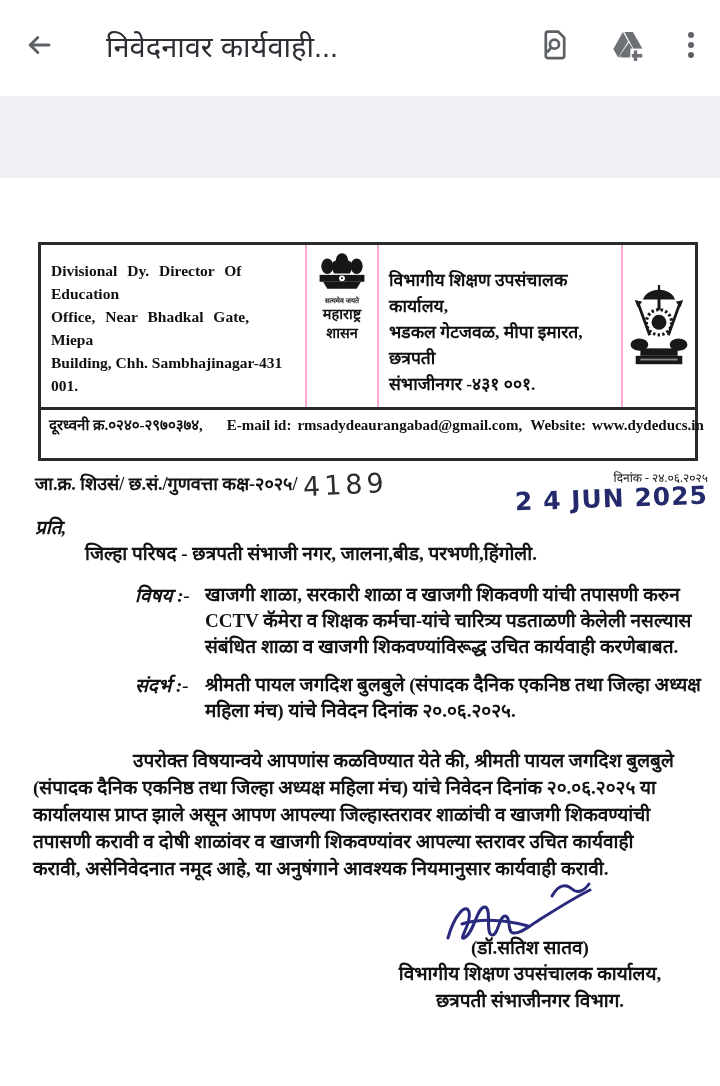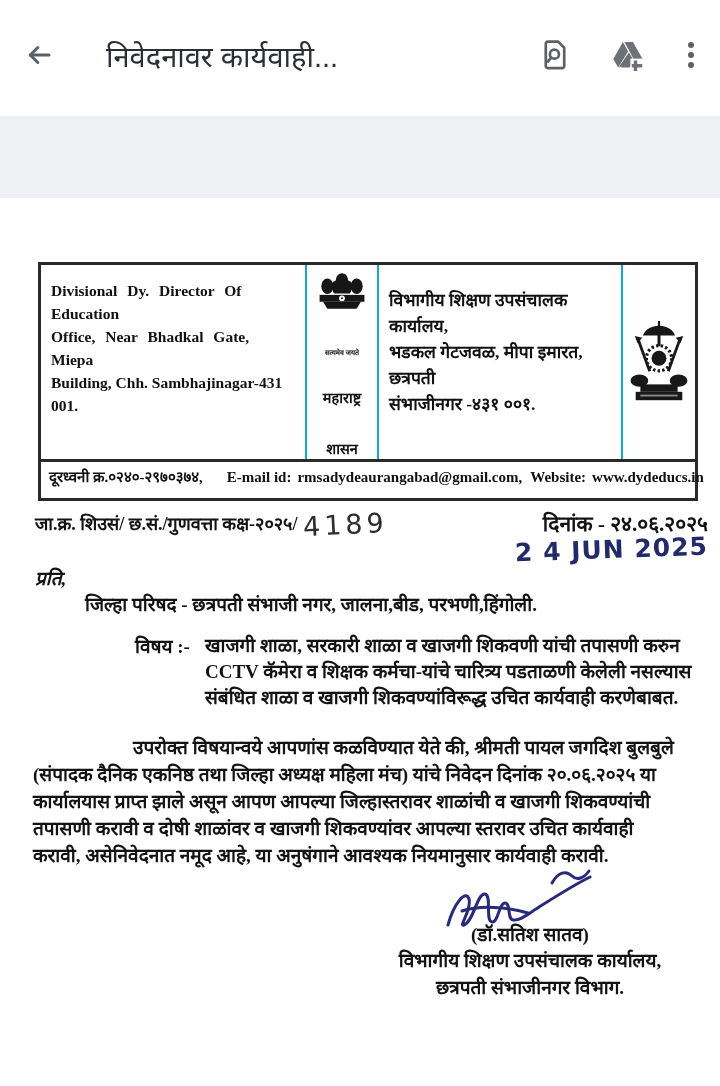--- a/index.html
+++ b/index.html
@@ -1,57 +1,57 @@
 <!DOCTYPE html>
 <html><head>
 <meta charset="utf-8">
 <style>
   html,body{margin:0;padding:0;width:720px;height:1086px;overflow:hidden;
     background:#ffffff;font-family:"Liberation Serif",serif;}
   
-  .appbar{height:116px;background:#ffffff;display:flex;align-items:center;box-sizing:border-box;padding:0 14px 6px 16px;}
+  .appbar{height:96px;background:#ffffff;display:flex;align-items:center;box-sizing:border-box;padding:0 14px 6px 16px;}
   .iconbtn{border:none;background:transparent;padding:8px;display:flex;align-items:center;justify-content:center;cursor:pointer;}
   .appbar-title{flex:1;font-size:29px;color:#2b2f33;margin-left:44px;font-family:"Liberation Sans",sans-serif;
     white-space:nowrap;overflow:hidden;}
   .appbar .right{display:flex;align-items:center;gap:22px;}
   
   .band{height:82px;background:#eff0f3;}
   .page{background:#ffffff;position:relative;width:720px;}
   .doc{color:#131313;font-weight:700;font-size:19px;}
   .dline{white-space:nowrap;line-height:26px;}
   
   .lh{margin:64px 0 0 38px;width:660px;border:3px solid #2a2a2a;box-sizing:border-box;}
   .lh-top{display:grid;grid-template-columns:266px 72px 244px 72px;}
-  .lh-cell{border-right:2px solid #0ea5e9;box-sizing:border-box;}
+  .lh-cell{border-right:2px solid #f9a8d4;box-sizing:border-box;}
   .lh-cell:last-child{border-right:none;}
   .lh-en{padding:14px 10px 10px 10px;font-family:"Liberation Serif",serif;font-weight:700;font-size:15.5px;line-height:23px;color:#111;}
   .lh-en .ws{word-spacing:6px;}
-  .lh-emblem{display:flex;flex-direction:column;align-items:center;padding-top:6px;gap:32px;}
+  .lh-emblem{display:flex;flex-direction:column;align-items:center;padding-top:6px;}
   .lh-motto{font-size:7px;font-weight:700;line-height:8px;}
   .lh-gov{font-size:14.5px;font-weight:800;line-height:19px;}
   .lh-mr{padding:22px 8px 8px 10px;font-weight:700;font-size:17.5px;line-height:26px;color:#111;}
   .lh-seal{display:flex;align-items:center;justify-content:center;}
-  .lh-foot{border-top:3px solid #2a2a2a;display:flex;align-items:baseline;gap:10px;padding:4px 8px 12px 8px;
+  .lh-foot{border-top:3px solid #2a2a2a;display:flex;align-items:baseline;gap:10px;padding:4px 8px 24px 8px;
     font-size:15px;font-weight:700;color:#111;white-space:nowrap;}
   .lh-foot .en{font-family:"Liberation Serif",serif;}
   
   .refrow{display:flex;justify-content:space-between;align-items:flex-start;margin:8px 8px 0 35px;}
   .refleft{font-size:18px;font-weight:700;white-space:nowrap;}
   .hand{display:inline-block;font-family:"DejaVu Sans",sans-serif;font-weight:400;font-size:27px;
     letter-spacing:4px;transform:rotate(-3deg);color:#2d2d2d;margin-left:6px;vertical-align:-4px;}
   .refright{text-align:right;margin-right:4px;}
-  .datelabel{font-size:21px;font-weight:700;white-space:nowrap;}
+  .datelabel{font-size:12px;font-weight:400;white-space:nowrap;}
   .stamp{font-family:"DejaVu Sans",sans-serif;font-weight:700;font-size:25px;color:#23296b;
     letter-spacing:1px;transform:rotate(-2deg);white-space:nowrap;margin-top:-2px;}
   .prati{margin:2px 0 0 35px;font-size:19px;font-style:italic;}
   .addr{margin-left:85px;}
   .addr .dline{line-height:25px;}
   
   .labelled{display:flex;margin-left:135px;margin-top:16px;}
-  .labelled .lab{width:70px;flex:none;font-size:19px;font-weight:700;}
+  .labelled .lab{width:70px;flex:none;font-size:19px;font-weight:700;font-style:italic;}
   .labelled .lines{flex:1;}
   
   .para{margin:23px 28px 0 33px;}
   .para .dline{line-height:27px;}
   .indent1{text-indent:100px;}
   .para2{margin-top:2px;}
   
   .sigblock{width:336px;margin:-4px 22px 0 auto;text-align:center;}
   .sigimg{display:block;margin:0 auto -16px 70px;}
   .signame{font-size:19px;line-height:27px;}
@@ -184,20 +184,27 @@
 
   <div class="labelled">
     <div class="lab">विषय :-</div>
     <div class="lines">
       <div class="dline">खाजगी शाळा, सरकारी शाळा व खाजगी शिकवणी यांची तपासणी करुन</div>
       <div class="dline">CCTV कॅमेरा व शिक्षक कर्मचा-यांचे चारित्र्य पडताळणी केलेली नसल्यास</div>
       <div class="dline">संबंधित शाळा व खाजगी शिकवण्यांविरूद्ध उचित कार्यवाही करणेबाबत.</div>
     </div>
   </div>
 
+  <div class="labelled" style="margin-top:12px">
+    <div class="lab">संदर्भ :-</div>
+    <div class="lines">
+      <div class="dline">श्रीमती पायल जगदिश बुलबुले (संपादक दैनिक एकनिष्ठ तथा जिल्हा अध्यक्ष</div>
+      <div class="dline">महिला मंच) यांचे निवेदन दिनांक २०.०६.२०२५.</div>
+    </div>
+  </div>
 
   <div class="para">
     <div class="dline indent1">उपरोक्त विषयान्वये आपणांस कळविण्यात येते की, श्रीमती पायल जगदिश बुलबुले</div>
     <div class="dline">(संपादक दैनिक एकनिष्ठ तथा जिल्हा अध्यक्ष महिला मंच) यांचे निवेदन दिनांक २०.०६.२०२५ या</div>
     <div class="dline">कार्यालयास प्राप्त झाले असून आपण आपल्या जिल्हास्तरावर शाळांची व खाजगी शिकवण्यांची</div>
     <div class="dline">तपासणी करावी व दोषी शाळांवर व खाजगी शिकवण्यांवर आपल्या स्तरावर उचित कार्यवाही</div>
     <div class="dline">करावी, असेनिवेदनात नमूद आहे, या अनुषंगाने आवश्यक नियमानुसार कार्यवाही करावी.</div>
   </div>
 
 

